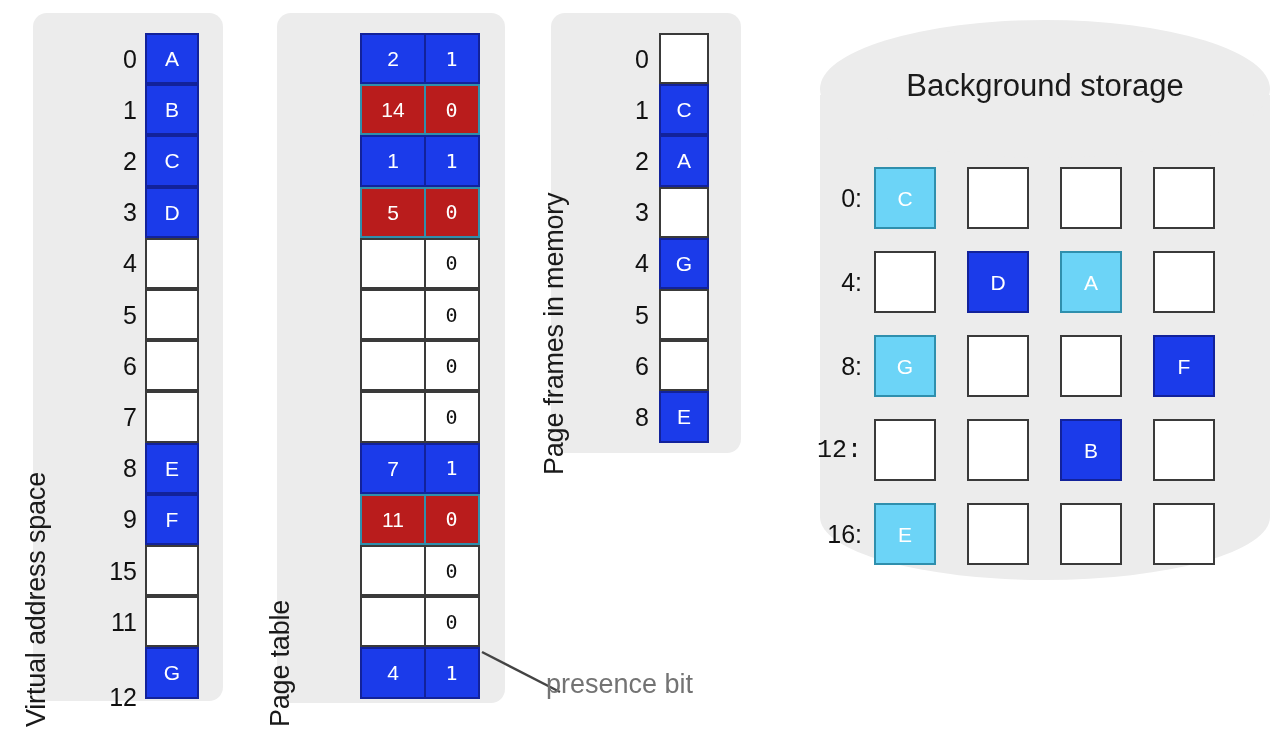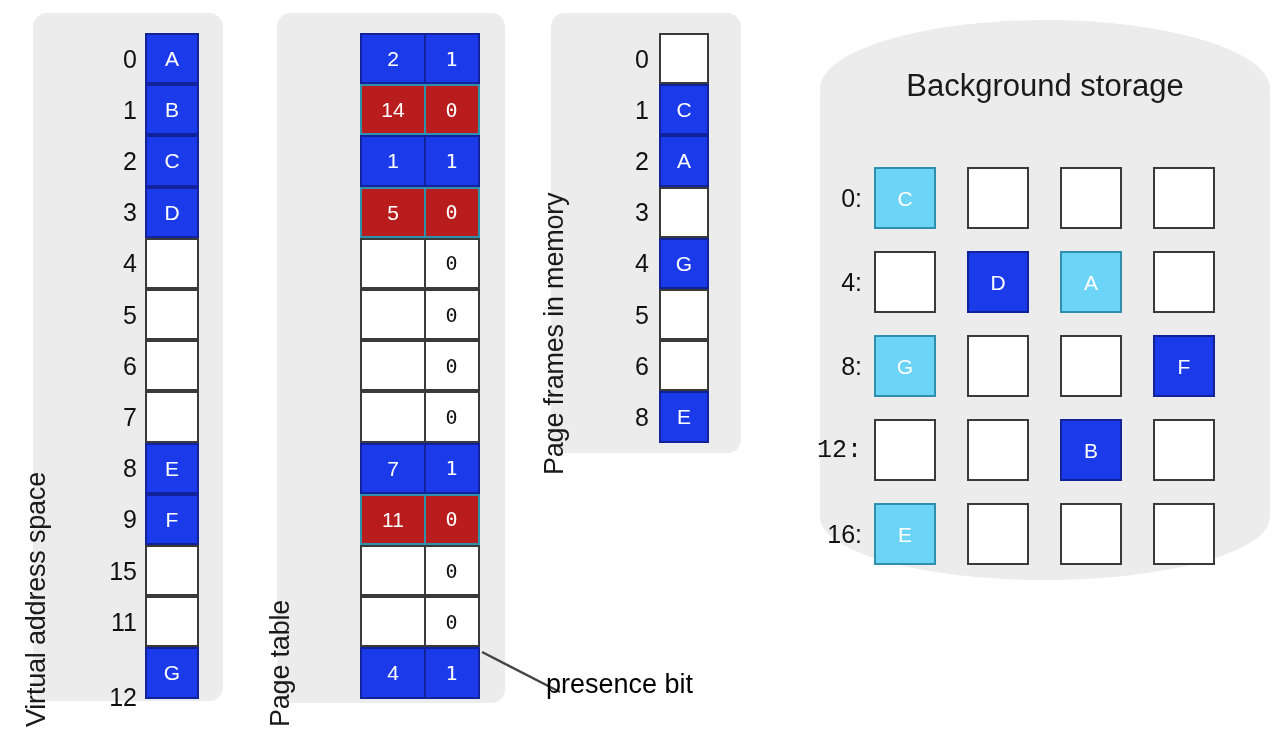--- a/index.html
+++ b/index.html
@@ -108,21 +108,21 @@
     line-height: 1;
   }
   .store-cell.dark  { background: #1b3bea; border-color: #12229b; }
   .store-cell.light { background: #6cd4f7; border-color: #2f8fad; }
 
   
   #presence-annotation {
     position: absolute;
     left: 546px;
     top: 669px;
-    color: #000000;
+    color: #737373;
     font-size: 27px;
     font-family: "Liberation Sans", sans-serif;
     white-space: nowrap;
   }
   #presence-leader {
     position: absolute;
     left: 480px;
     top: 648px;
     pointer-events: none;
   }

